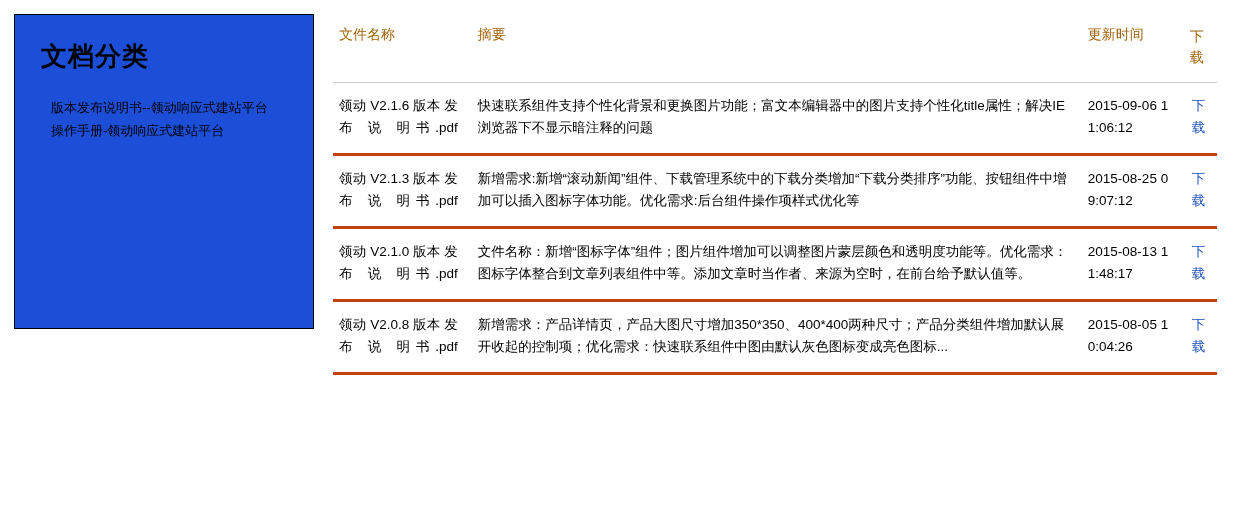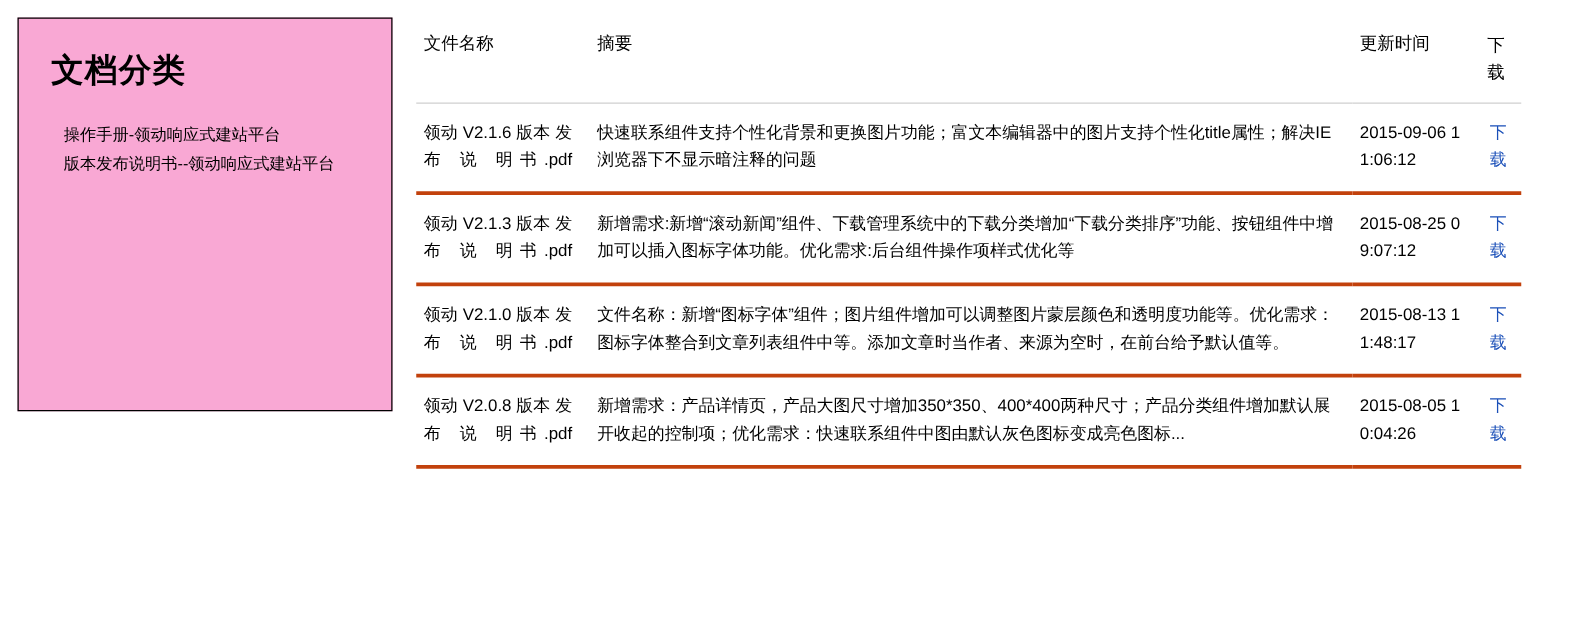--- a/index.html
+++ b/index.html
@@ -22,21 +22,21 @@
 
   
   .cat-panel {
     position: absolute;
     left: 14px;
     top: 14px;
     width: 300px;
     height: 315px;
     border: 1px solid #000000;
     box-sizing: border-box;
-    background: #f9a8d4;
+    background: #1d4ed8;
   }
   .cat-title {
     font-size: 26px;
     font-weight: bold;
     color: #000000;
     margin: 24px 0 0 26px;
     letter-spacing: 1px;
   }
   .cat-list {
     list-style: none;
@@ -63,21 +63,21 @@
     width: 884px;
     table-layout: fixed;
   }
   table.files th {
     font-size: 14px;
     font-weight: normal;
     text-align: left;
     vertical-align: top;
     padding: 12px 6px 14px 6px;
     border-bottom: 1px solid #cfcfcf;
-    color: #000000;
+    color: #a16207;
   }
   table.files td {
     font-size: 13.5px;
     vertical-align: top;
     padding: 12px 6px 14px 6px;
     border-bottom: 3px solid #c2410c;
     line-height: 22px;
     color: #000000;
   }
   col.c-name   { width: 118px; }
@@ -125,22 +125,22 @@
   }
 </style>
 </head>
 <body>
 
 <div class="page">
 
   <div class="cat-panel">
     <div class="cat-title">文档分类</div>
     <ul class="cat-list">
+      <li>版本发布说明书--领动响应式建站平台</li>
       <li>操作手册-领动响应式建站平台</li>
-      <li>版本发布说明书--领动响应式建站平台</li>
     </ul>
   </div>
 
   <div class="table-wrap">
     <table class="files">
       <colgroup>
         <col class="c-name">
         <col class="c-desc">
         <col class="c-time">
         <col class="c-dl">

